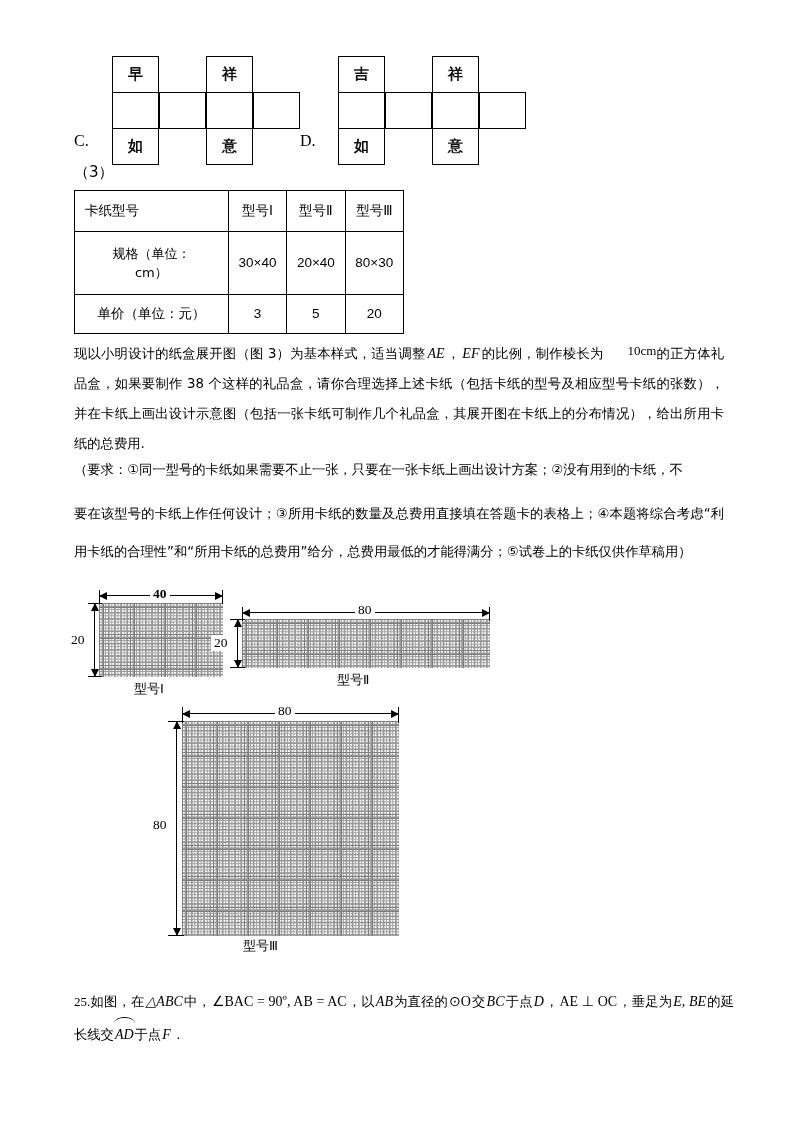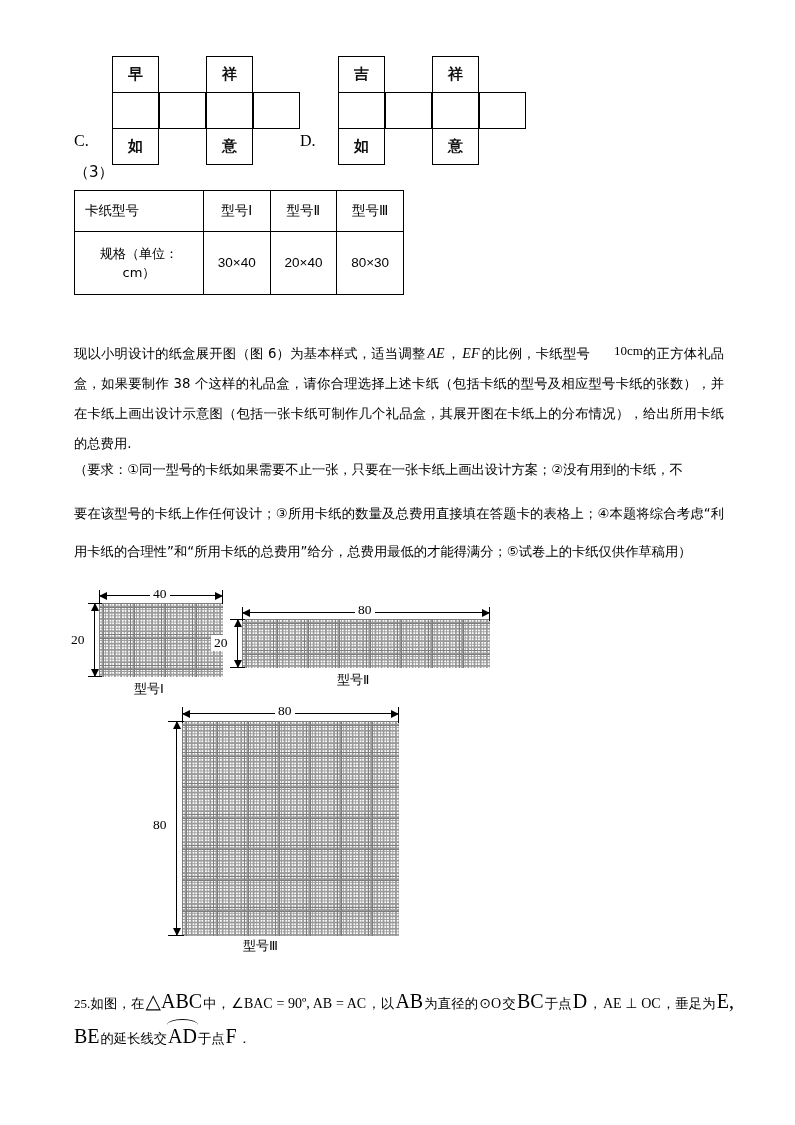--- a/index.html
+++ b/index.html
@@ -203,21 +203,21 @@
     position: absolute;
     left: 74px;
     top: 985px;
     width: 660px;
     font-size: 13.3px;
     font-family: "DejaVu Sans", sans-serif;
     line-height: 33px;
     text-align: justify;
   }
   #q25 .qn { font-family: "Liberation Serif", serif; font-size: 13px; }
-  #q25 .mi { font-family: "Liberation Serif", serif; font-size: 20px; padding: 0 1px; }
+  #q25 .mi { font-family: "Liberation Serif", serif; font-style: italic; font-size: 14px; padding: 0 1px; }
   #q25 .mr { font-family: "Liberation Serif", serif; font-size: 14px; padding: 0 1px; }
   .arc { display: inline-block; position: relative; padding-top: 2px; }
   .arc::before {
     content: "";
     position: absolute;
     left: 0; right: 0; top: -1px;
     height: 5px;
     border-top: 1.1px solid #000;
     border-radius: 50% 50% 0 0 / 100% 100% 0 0;
   }
@@ -282,39 +282,45 @@
     </tr>
     <tr>
       <td class="spec-label">
         <span>规格（单位：</span><br>
         <span>cm）</span>
       </td>
       <td class="num">30×40</td>
       <td class="num">20×40</td>
       <td class="num">80×30</td>
     </tr>
+    <tr>
+      <td class="unit-label">单价（单位：元）</td>
+      <td class="num">3</td>
+      <td class="num">5</td>
+      <td class="num">20</td>
+    </tr>
   </tbody>
     </table>
 
-  <div class="para" id="para-main"><span>现以小明设计的纸盒展开图（图 6）为基本样式，适当调整</span><span class="mi">AE</span><span>，</span><span class="mi">EF</span><span>的比例，卡纸型号</span><span class="sup">10cm</span><span>的正方体礼品盒，如果要制作 38 个这样的礼品盒，请你合理选择上述卡纸（包括卡纸的型号及相应型号卡纸的张数），并在卡纸上画出设计示意图（包括一张卡纸可制作几个礼品盒，其展开图在卡纸上的分布情况），给出所用卡纸的总费用.</span></div>
+  <div class="para" id="para-main"><span>现以小明设计的纸盒展开图（图 3）为基本样式，适当调整</span><span class="mi">AE</span><span>，</span><span class="mi">EF</span><span>的比例，制作棱长为</span><span class="sup">10cm</span><span>的正方体礼品盒，如果要制作 38 个这样的礼品盒，请你合理选择上述卡纸（包括卡纸的型号及相应型号卡纸的张数），并在卡纸上画出设计示意图（包括一张卡纸可制作几个礼品盒，其展开图在卡纸上的分布情况），给出所用卡纸的总费用.</span></div>
 
   <div class="para" id="para-req2">要在该型号的卡纸上作任何设计；③所用卡纸的数量及总费用直接填在答题卡的表格上；④本题将综合考虑“利用卡纸的合理性”和“所用卡纸的总费用”给分，总费用最低的才能得满分；⑤试卷上的卡纸仅供作草稿用）</div>
 
   <div class="para" id="para-req">（要求：①同一型号的卡纸如果需要不止一张，只要在一张卡纸上画出设计方案；②没有用到的卡纸，不</div>
 
   <div class="figure" style="left:74px; top:590px; width:210px; height:110px;">
 
     <div class="gridbox" style="left:25px; top:13px; width:124px; height:74px;"></div>
 
     <div class="vline" style="left:25px; top:0px; height:14px;"></div>
     <div class="vline" style="left:148px; top:0px; height:14px;"></div>
     <div class="hline" style="left:25px; top:5px; width:124px;"></div>
     <div class="arw arw-l" style="left:25px; top:1.5px;"></div>
     <div class="arw arw-r" style="left:141px; top:1.5px;"></div>
-    <div class="dim-text" style="left:76px; top:-4px;">40</div>
+    <div class="dim-text" style="left:76px; top:-4px;font-weight:bold;">40</div>
 
     <div class="hline" style="left:14px; top:13px; width:14px;"></div>
     <div class="hline" style="left:14px; top:86px; width:14px;"></div>
     <div class="vline" style="left:20px; top:13px; height:74px;"></div>
     <div class="arw arw-u" style="left:16.5px; top:13px;"></div>
     <div class="arw arw-d" style="left:16.5px; top:79px;"></div>
     <div class="dim-text" style="left:-6px; top:42px;">20</div>
 
     <div class="fig-caption" style="left:60px; top:90px;">型号Ⅰ</div>
   </div>

